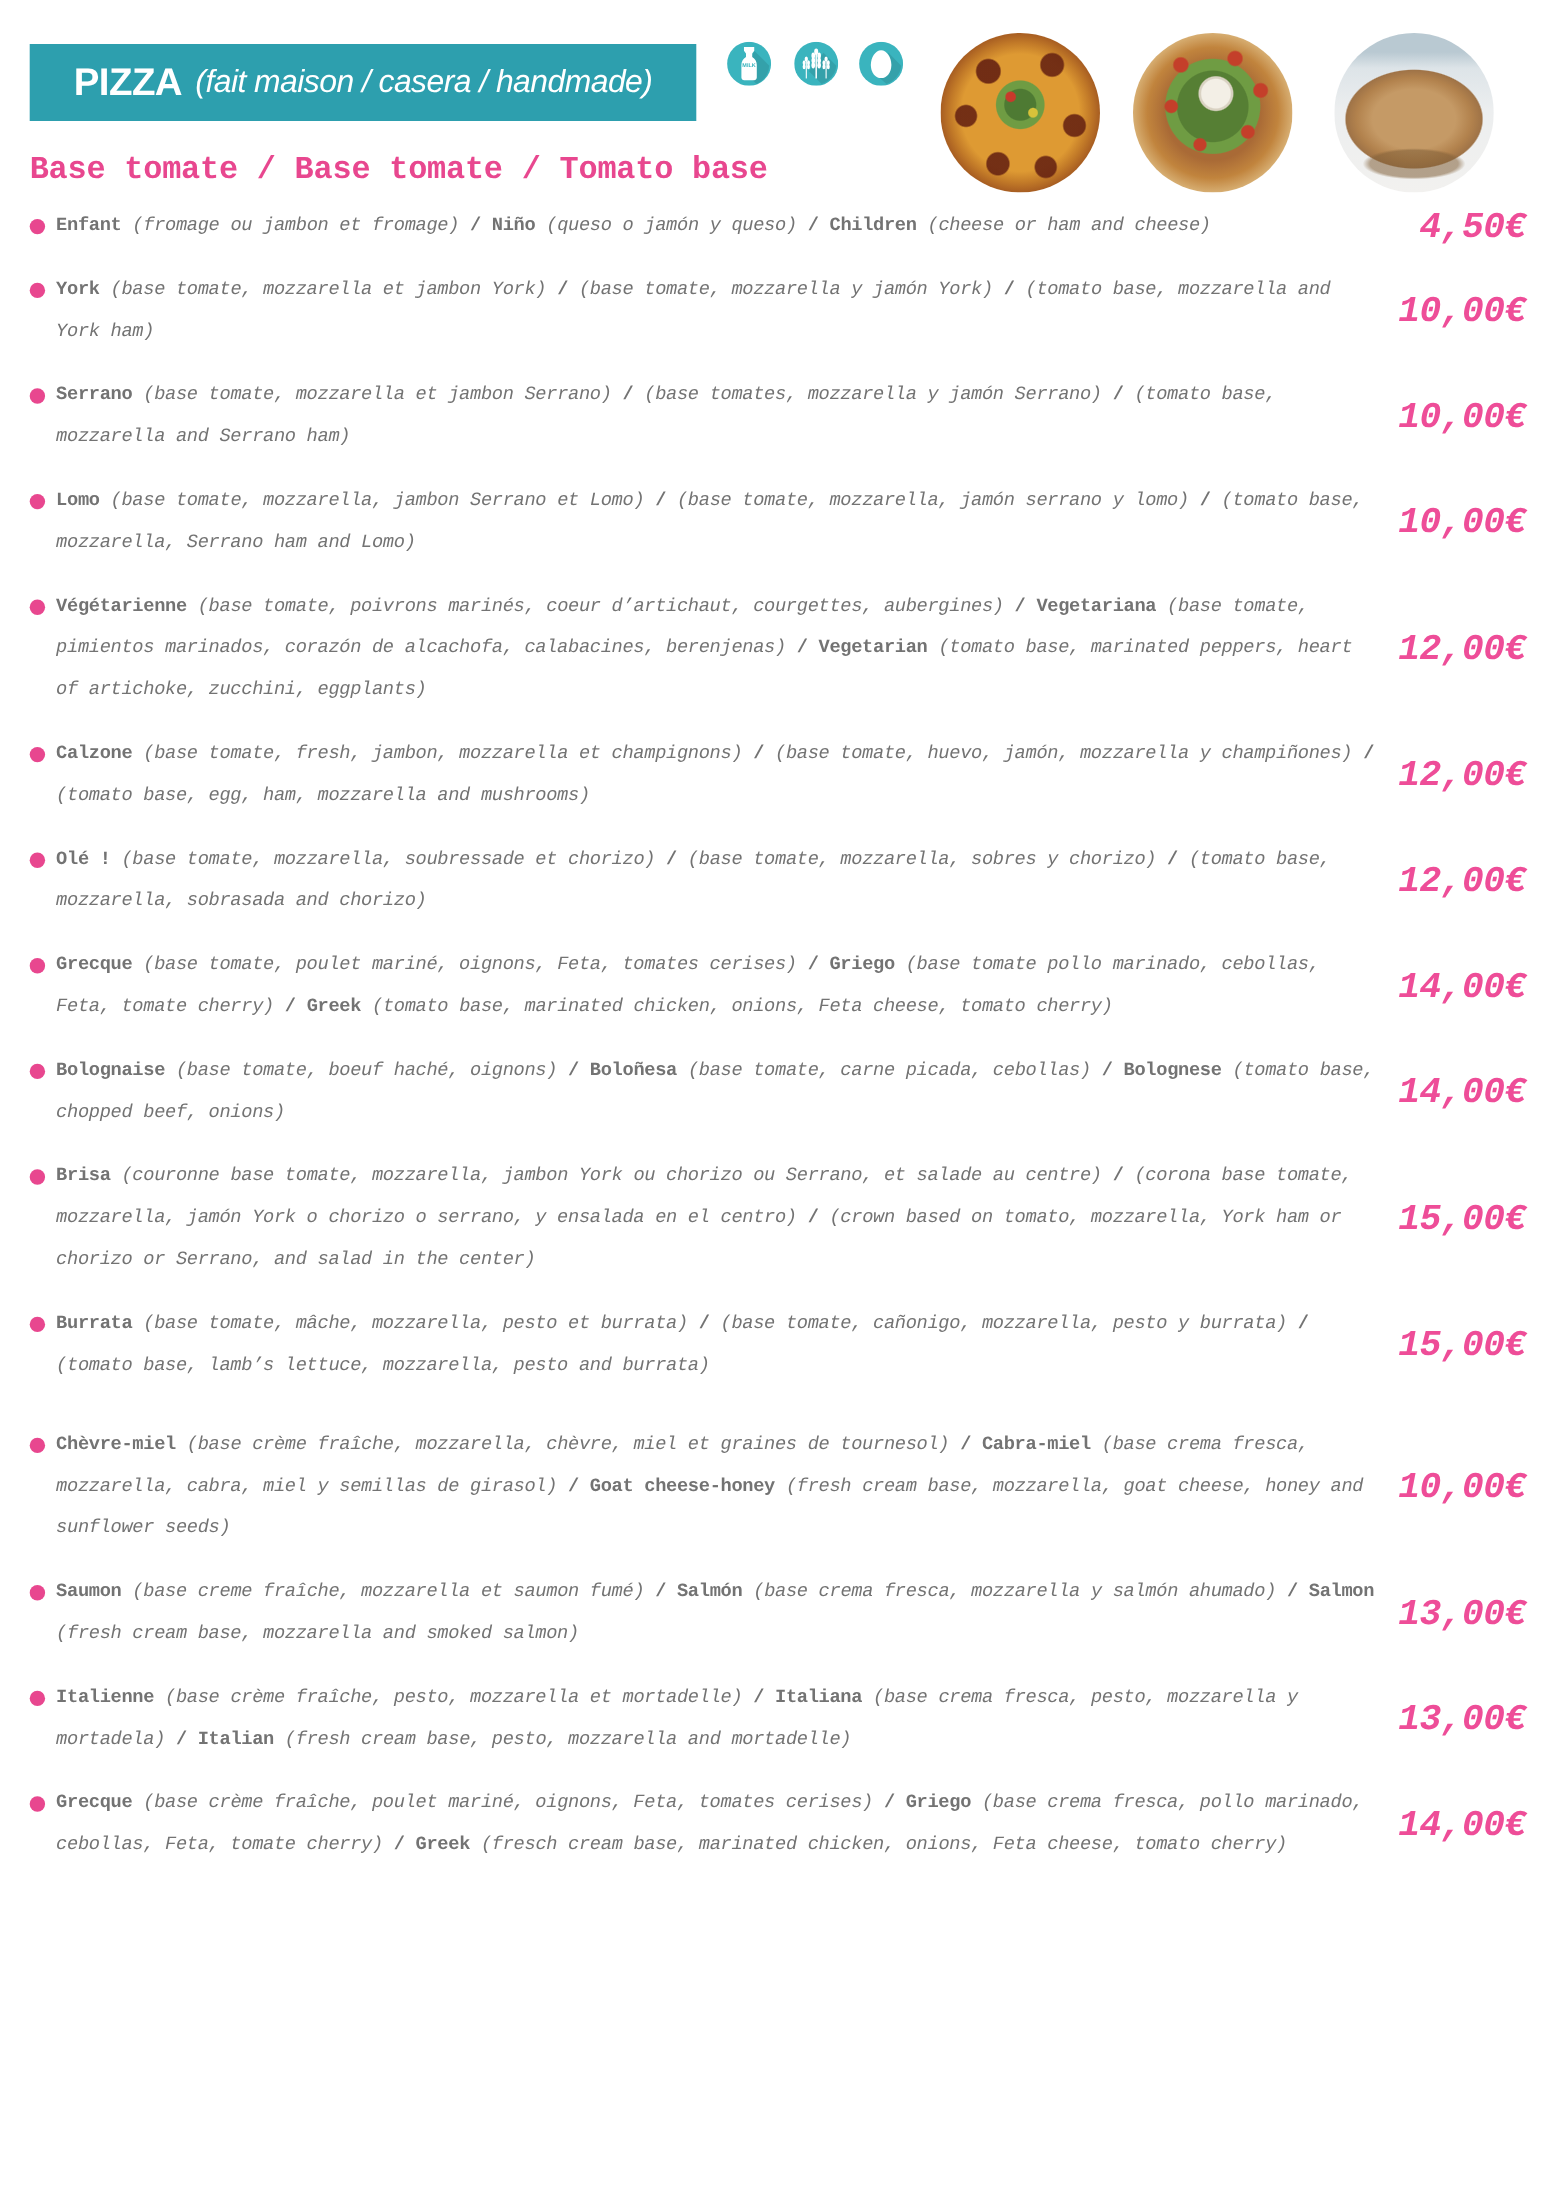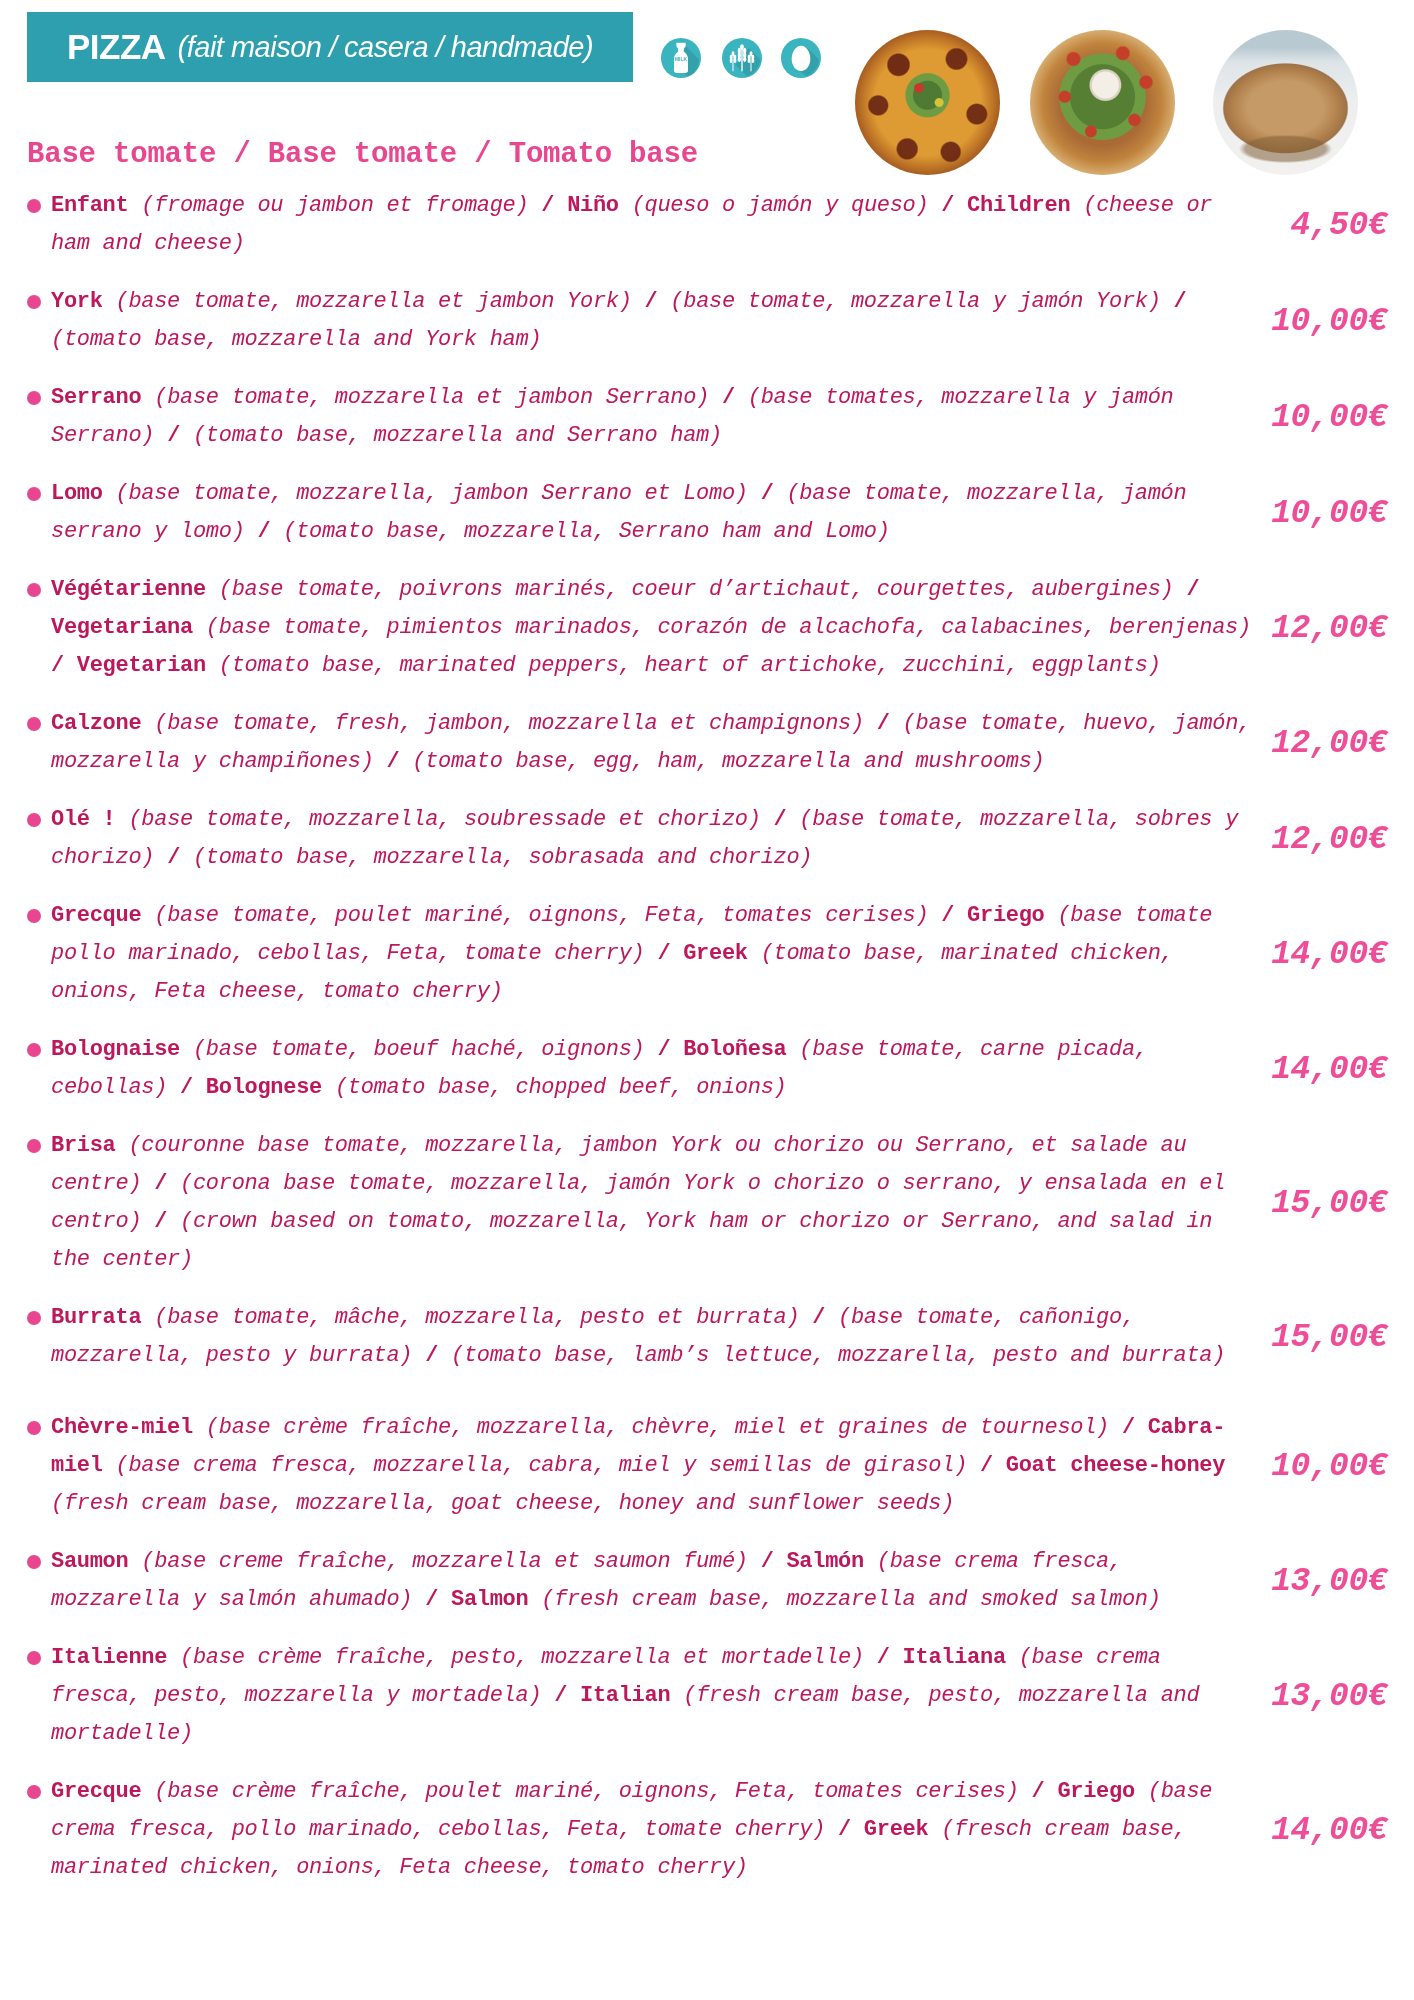--- a/index.html
+++ b/index.html
@@ -2,21 +2,21 @@
 <html><head>
 <meta charset="utf-8">
 <style>
   html,body{margin:0;padding:0;background:#ffffff;}
   .page{
     position:relative;width:1414px;height:2000px;overflow:hidden;background:#fff;
     font-family:"Liberation Sans",sans-serif;color:#1d1d1b;
   }
   
   .brand-banner{
-    position:absolute;left:27px;top:12px;width:606px;height:70px;
+    position:absolute;left:27px;top:40px;width:606px;height:70px;
     display:flex;align-items:center;justify-content:center;gap:12px;
     color:#fff;
   }
   .brand-title{font-weight:700;font-size:35px;letter-spacing:-0.5px;}
   .brand-subtitle{font-style:italic;font-size:29px;font-weight:400;letter-spacing:-0.5px;}
   .allergen-icon{
     position:absolute;top:35px;width:46px;height:46px;border-radius:50%;
     display:flex;align-items:center;justify-content:center;
   }
   .allergen-icon svg{width:40px;height:40px;display:block;}
@@ -54,21 +54,21 @@
   }
   
   .menu{position:absolute;left:27px;top:138px;width:1360px;font-family:Liberation Mono, monospace;}
   .section-heading{
     font-size:29px;font-weight:700;margin:0 0 16px 0;letter-spacing:-0.2px;
   }
   .section-block + .section-block{margin-top:34px;}
   .item{display:flex;margin-bottom:20px;}
   .bullet{flex:0 0 14px;width:14px;height:14px;border-radius:50%;margin:12px 10px 0 0;}
   .item-text{
-    flex:1;font-size:22px;line-height:38px;letter-spacing:-0.3px;padding-right:16px;color:#be185d;
+    flex:1;font-size:17px;line-height:38px;letter-spacing:-0.3px;padding-right:16px;color:#737373;
   }
   .item-text .run-b{font-weight:700;font-style:normal;}
   .item-text .run-i{font-style:italic;font-weight:400;}
   .item-price{
     flex:0 0 108px;text-align:right;align-self:center;
     font-weight:700;font-style:italic;font-size:33px;white-space:nowrap;letter-spacing:-0.5px;
   }
 </style>
 </head>
 <body>

